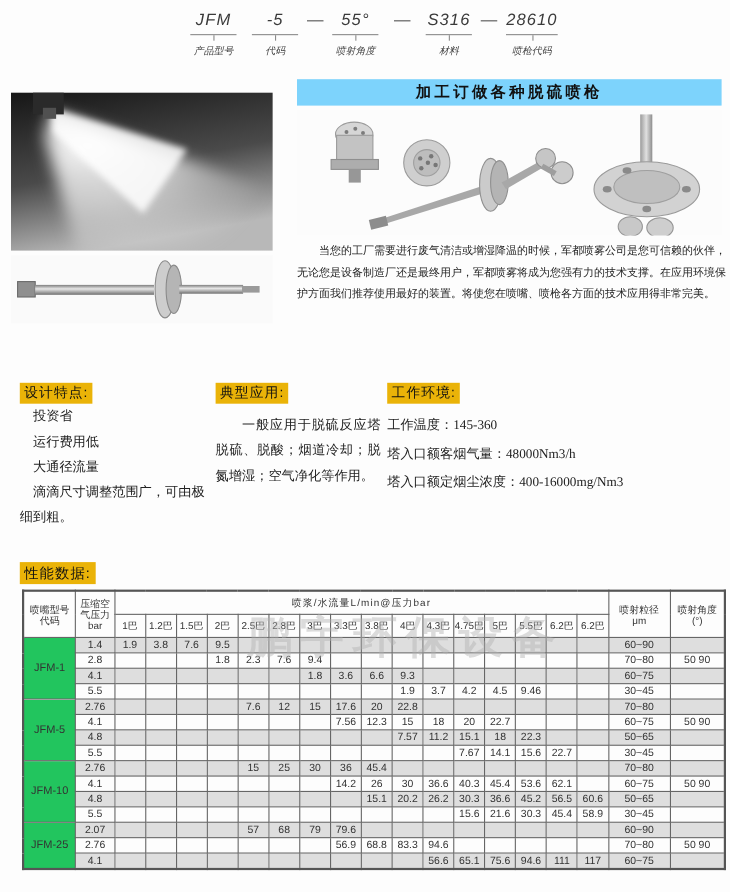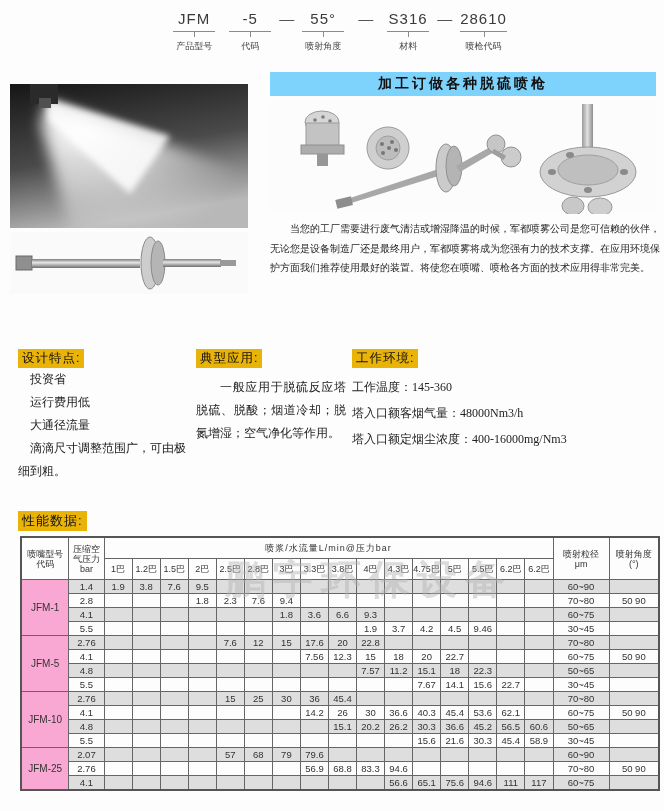--- a/index.html
+++ b/index.html
@@ -4,21 +4,21 @@
 <style>
   html,body{margin:0;padding:0;background:#888;}
   *{box-sizing:border-box;}
   .page{
     position:relative;width:664px;height:811px;margin:0 auto;
     background:#fdfdfd;overflow:hidden;
     font-family:"Liberation Sans","DejaVu Sans",sans-serif;color:#2b2b2b;
   }
   
   .code-block{position:absolute;left:150px;top:10px;width:380px;display:flex;align-items:flex-start;justify-content:center;}
-  .code-part{display:flex;flex-direction:column;align-items:center;min-width:42px;}
+  .code-part{display:flex;flex-direction:column;align-items:center;min-width:42px;font-style:italic;}
   .code-value{font-size:15px;color:#3a3a3a;letter-spacing:1px;line-height:18px;}
   .code-bracket{width:100%;height:5px;border-top:1px solid #8a8a8a;position:relative;margin-top:3px;}
   .code-bracket::after{content:"";position:absolute;left:50%;top:0;width:1px;height:5px;background:#8a8a8a;}
   .code-label{font-size:9px;color:#444;margin-top:4px;white-space:nowrap;}
   .code-dash{font-size:15px;color:#555;line-height:18px;margin:0 8px;}
   
   .photo1{position:absolute;left:10px;top:84px;width:238px;height:144px;}
   .photo2{position:absolute;left:10px;top:232px;width:238px;height:62px;background:#fafafa;}
   .banner{position:absolute;left:270px;top:72px;width:386px;height:24px;background:#7dd3fc;
     display:flex;align-items:center;justify-content:center;font-size:14px;font-weight:bold;
@@ -41,21 +41,21 @@
   .perf-title{position:absolute;left:18px;top:511px;}
   .perf-title .sec-title{font-size:13px;}
   .perf-wrap{position:absolute;left:20px;top:536px;width:640px;}
   table.perf{border-collapse:collapse;table-layout:fixed;width:640px;font-size:9px;color:#333;}
   .perf th,.perf td{border:1px solid #666;text-align:center;vertical-align:middle;padding:0;overflow:hidden;}
   .perf{border:2px solid #555;}
   .perf thead th{font-weight:normal;white-space:pre-line;line-height:10px;padding:5px 0;}
   .perf thead .flowspan{text-align:center;letter-spacing:1px;}
   .perf tbody td{height:14px;line-height:13px;font-size:9.5px;}
   .perf td.shade{background:#dedede;}
-  .perf td.model{font-size:10px;background:#f9a8d4;}
+  .perf td.model{font-size:10px;background:#22c55e;}
   .perf tr.group-start td{border-top:1.5px solid #555;}
   .perf col.c-model{width:46px;}
   .perf col.c-bar{width:34px;}
   .perf col.c-flow{width:27px;}
   .perf col.c-size{width:54px;}
   .perf col.c-angle{width:48px;}
   
   .watermark{position:absolute;left:225px;top:552px;z-index:5;pointer-events:none;
     font-weight:bold;color:rgba(178,178,178,0.45);white-space:nowrap;}
   .wm1{font-size:40px;letter-spacing:8px;}

